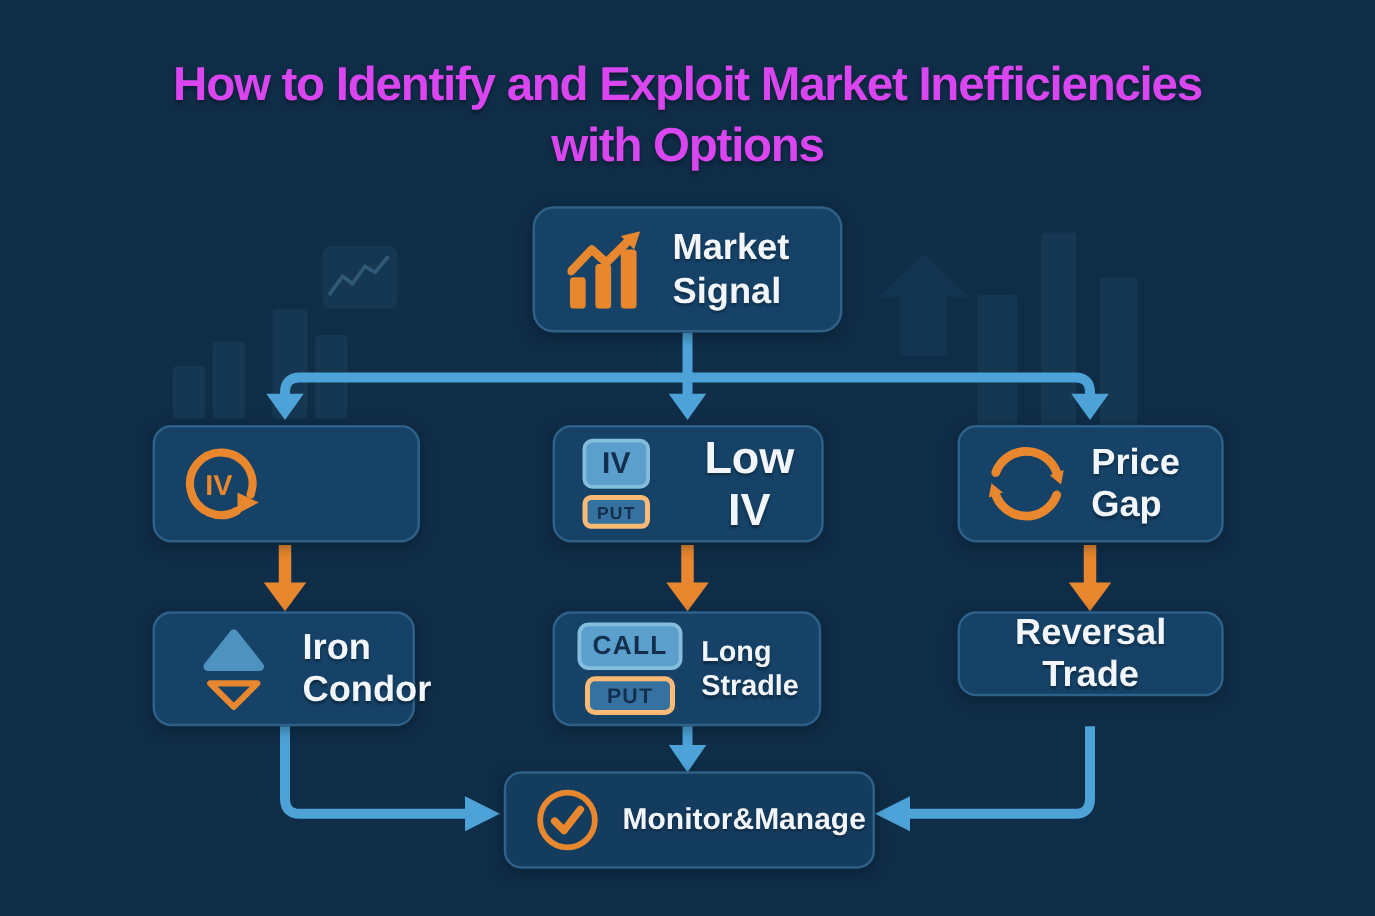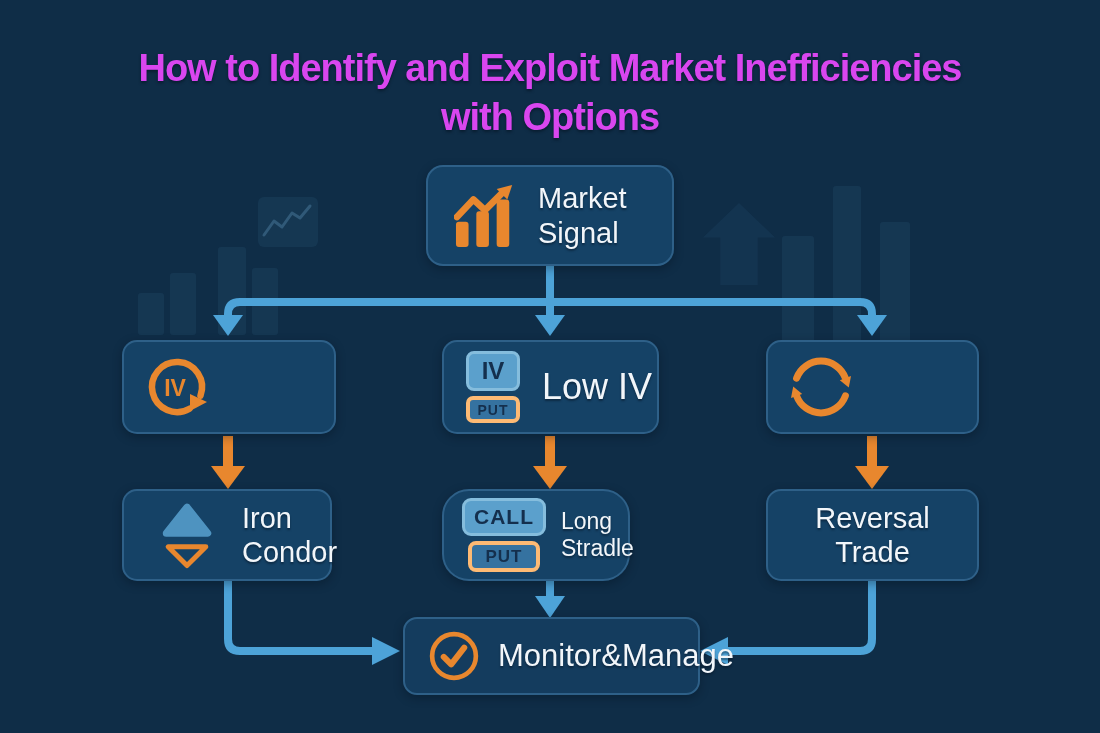--- a/index.html
+++ b/index.html
@@ -23,21 +23,21 @@
   }
   
   .node{
     position:absolute;box-sizing:border-box;
     background:#154266;border:2px solid #2e6088;border-radius:15px;
     display:flex;align-items:center;
     color:#f2f6fa;
     box-shadow:0 3px 10px rgba(3,14,26,0.35);
   }
   .node .label{
-    font-weight:400;line-height:1.18;
+    font-weight:700;line-height:1.18;
     text-shadow:0 2px 2px rgba(5,20,35,0.5);
   }
   .icon{display:flex;align-items:center;justify-content:center;flex:none;}
   
   .badge-col{display:flex;flex-direction:column;align-items:center;gap:5px;flex:none;}
   .badge{
     box-sizing:border-box;display:flex;align-items:center;justify-content:center;
     font-weight:700;color:#142f4d;border-radius:8px;
   }
   .badge-light{background:#5ba0cc;border:3px solid #85bddd;}
@@ -137,47 +137,48 @@
 
   <div class="node" style="left:766px;top:340px;width:213px;height:94px;padding-left:20px;gap:19px;">
     <span class="icon">
       <svg width="66" height="66" viewBox="0 0 66 66">
         <path d="M 8.6,24.1 A 26,26 0 0 1 57.4,24.1" fill="none" stroke="#e8872e" stroke-width="7" stroke-linecap="round"></path>
         <polygon points="63,22 51.8,26.2 60.8,33.5" fill="#e8872e"></polygon>
         <path d="M 57.4,41.9 A 26,26 0 0 1 8.6,41.9" fill="none" stroke="#e8872e" stroke-width="7" stroke-linecap="round"></path>
         <polygon points="14.2,39.9 3,44 5.2,32.5" fill="#e8872e"></polygon>
       </svg>
     </span>
+    <span class="label" style="font-size:29px;width:84px;">Price Gap</span>
   </div>
 
   <div class="node" style="left:122px;top:489px;width:210px;height:92px;padding-left:34px;gap:26px;align-items:center;">
     <span class="icon">
       <svg width="58" height="70" viewBox="0 0 64 78">
         <polygon points="32,8 55,37 9,37" fill="#4e93c0" stroke="#4e93c0" stroke-width="8" stroke-linejoin="round"></polygon>
         <polygon points="11,52 53,52 32,73" fill="none" stroke="#e8872e" stroke-width="5.5" stroke-linejoin="round"></polygon>
       </svg>
     </span>
     <span class="label" style="font-size:29px;width:100px;">Iron Condor</span>
   </div>
 
-  <div class="node" style="left:442px;top:489px;width:188px;height:92px;padding-left:18px;gap:15px;border-radius:27px;">
+  <div class="node" style="left:442px;top:489px;width:215px;height:92px;padding-left:18px;gap:15px;">
     <span class="badge-col">
       <span class="badge badge-light" style="width:84px;height:38px;font-size:21px;letter-spacing:1px;border-radius:9px;">CALL</span>
       <span class="badge badge-dark" style="width:72px;height:31px;font-size:17px;letter-spacing:1px;">PUT</span>
     </span>
     <span class="label" style="font-size:23px;width:110px;">Long Stradle</span>
   </div>
 
-  <div class="node" style="left:766px;top:489px;width:213px;height:92px;justify-content:center;">
+  <div class="node" style="left:766px;top:489px;width:213px;height:68px;justify-content:center;">
     <span class="label" style="font-size:29px;width:130px;text-align:center;">Reversal Trade</span>
   </div>
 
   <div class="node" style="left:403px;top:617px;width:297px;height:78px;border-radius:14px;padding-left:22px;gap:17px;background:#143c5e;">
     <span class="icon">
       <svg width="54" height="54" viewBox="0 0 58 58">
         <circle cx="29" cy="29" r="23.5" fill="none" stroke="#e8872e" stroke-width="5"></circle>
         <polyline points="18,30 26,38 40,20" fill="none" stroke="#e8872e" stroke-width="6.5" stroke-linecap="round" stroke-linejoin="round"></polyline>
       </svg>
     </span>
-    <span class="label" style="font-size:31px;">Monitor&amp;Manage</span>
+    <span class="label" style="font-size:24px;">Monitor&amp;Manage</span>
   </div>
 
 </div>
 
 </body></html>

